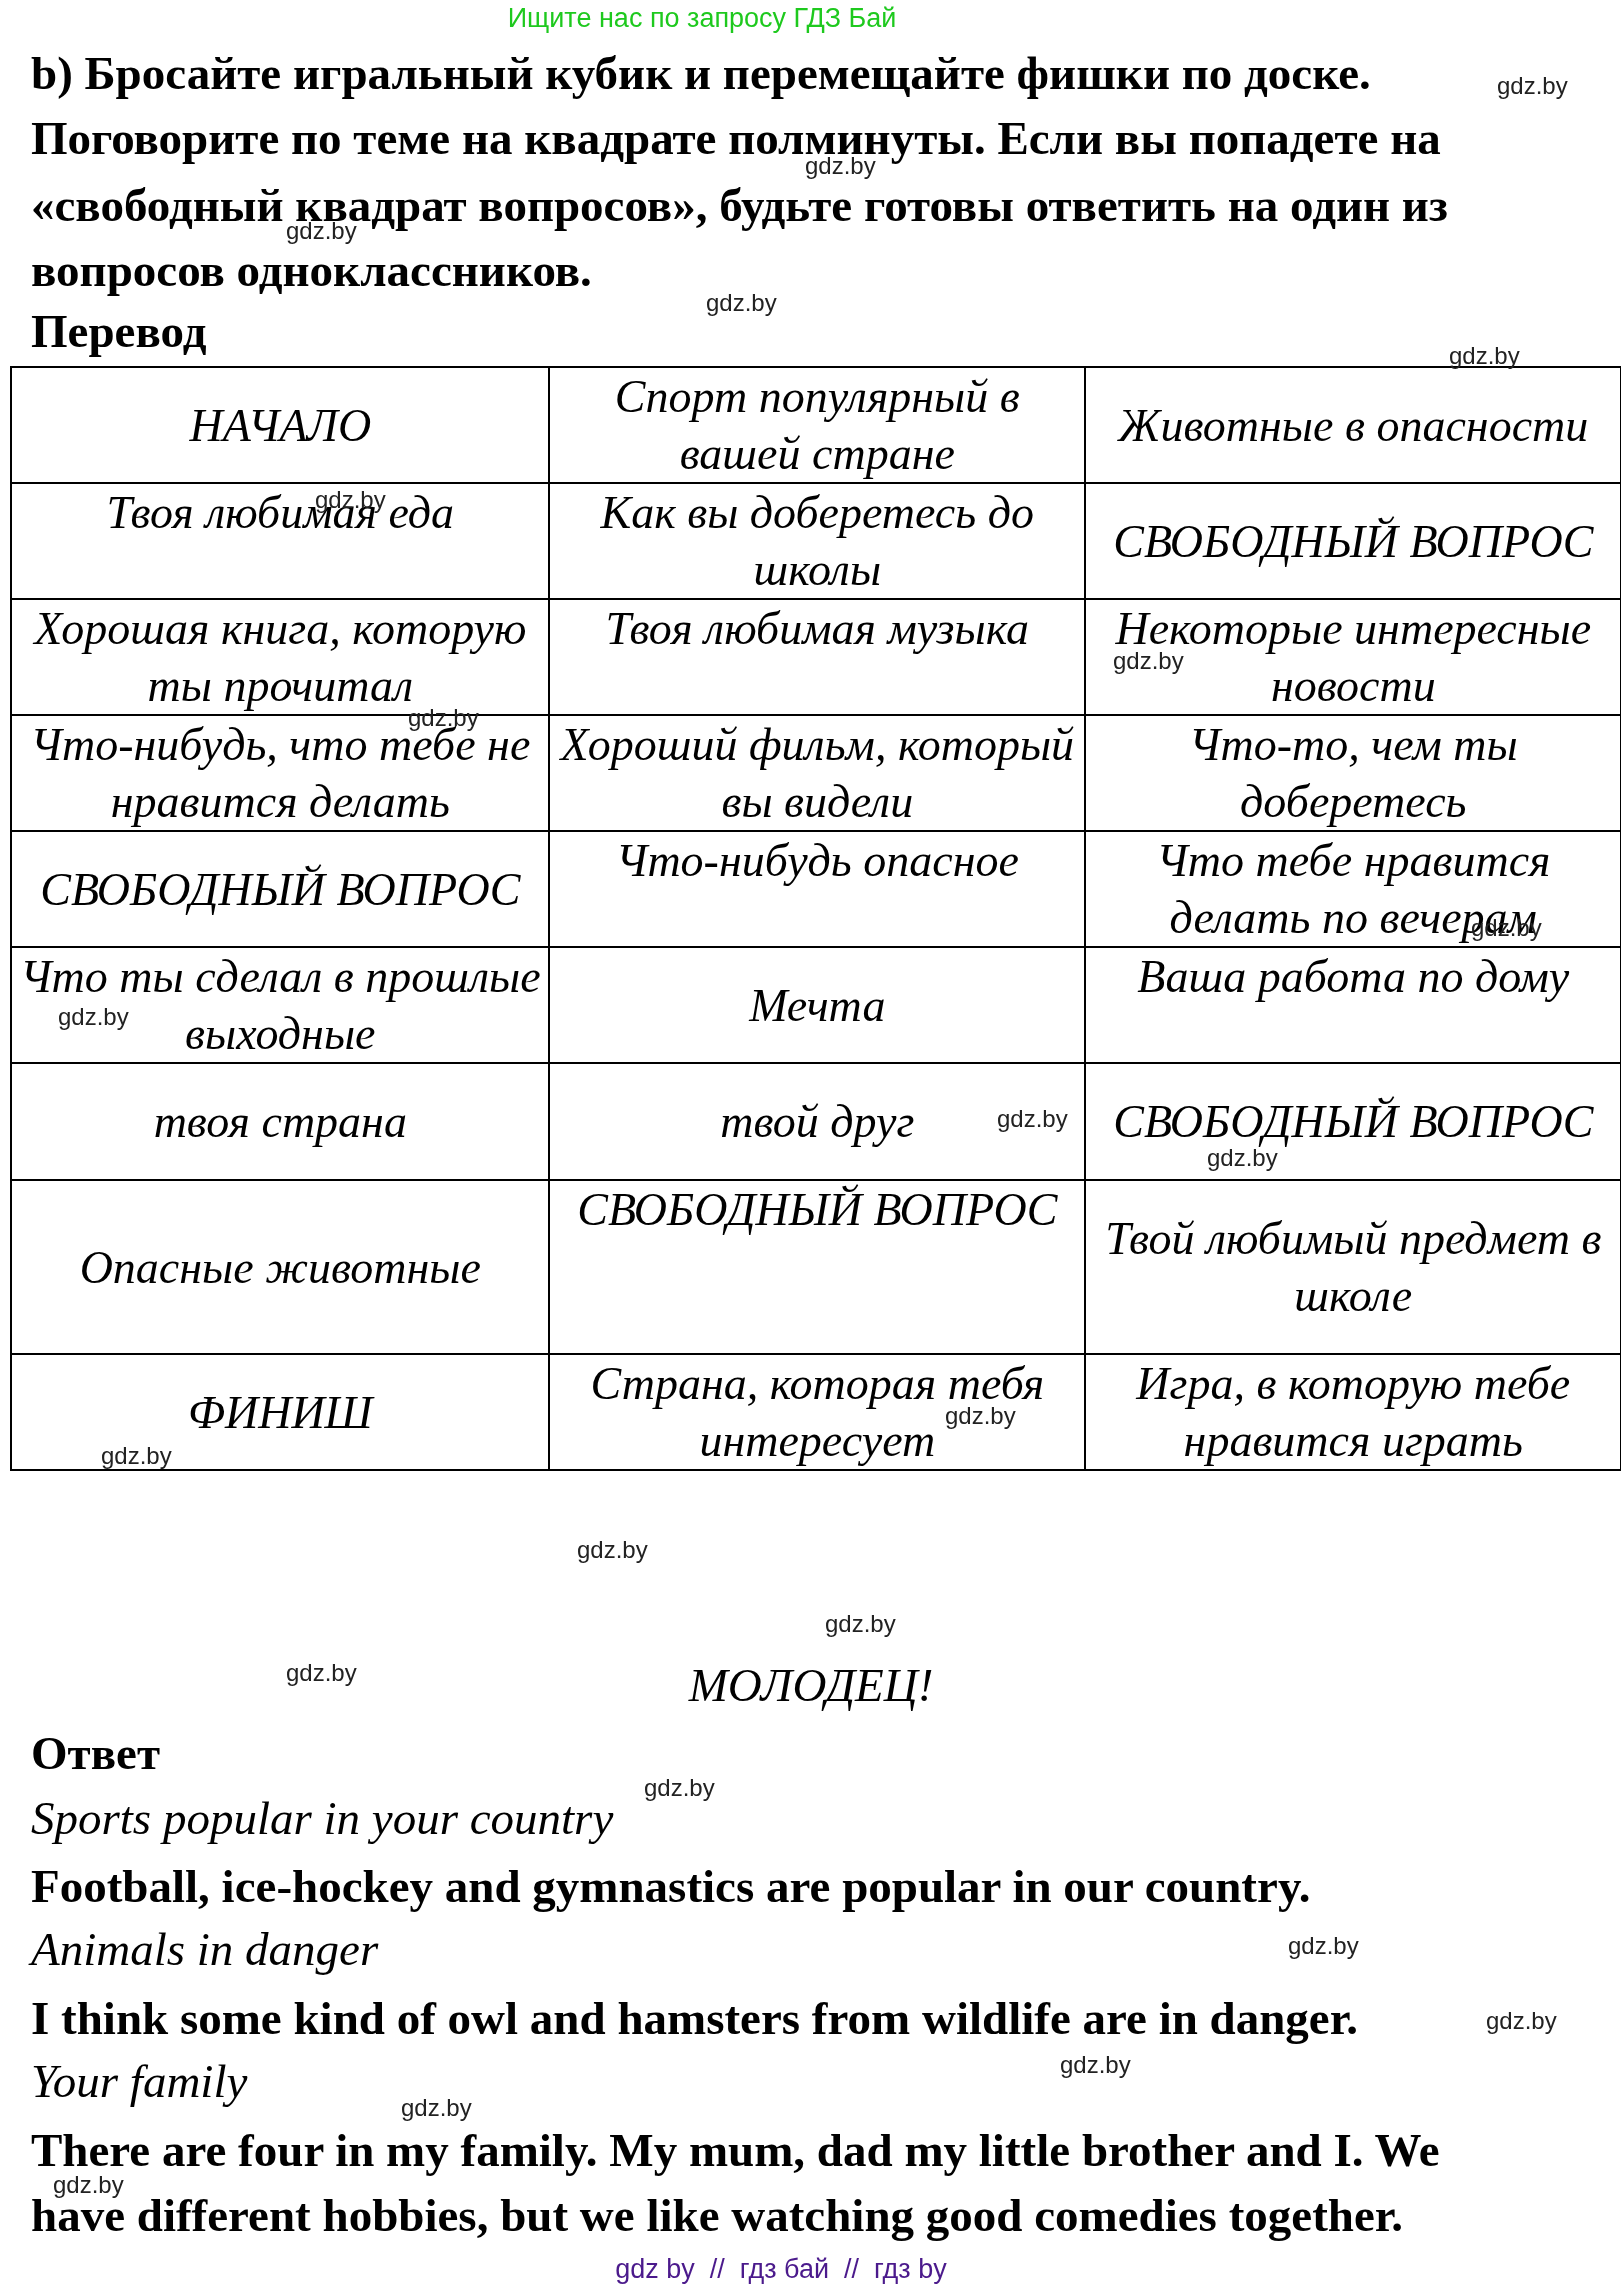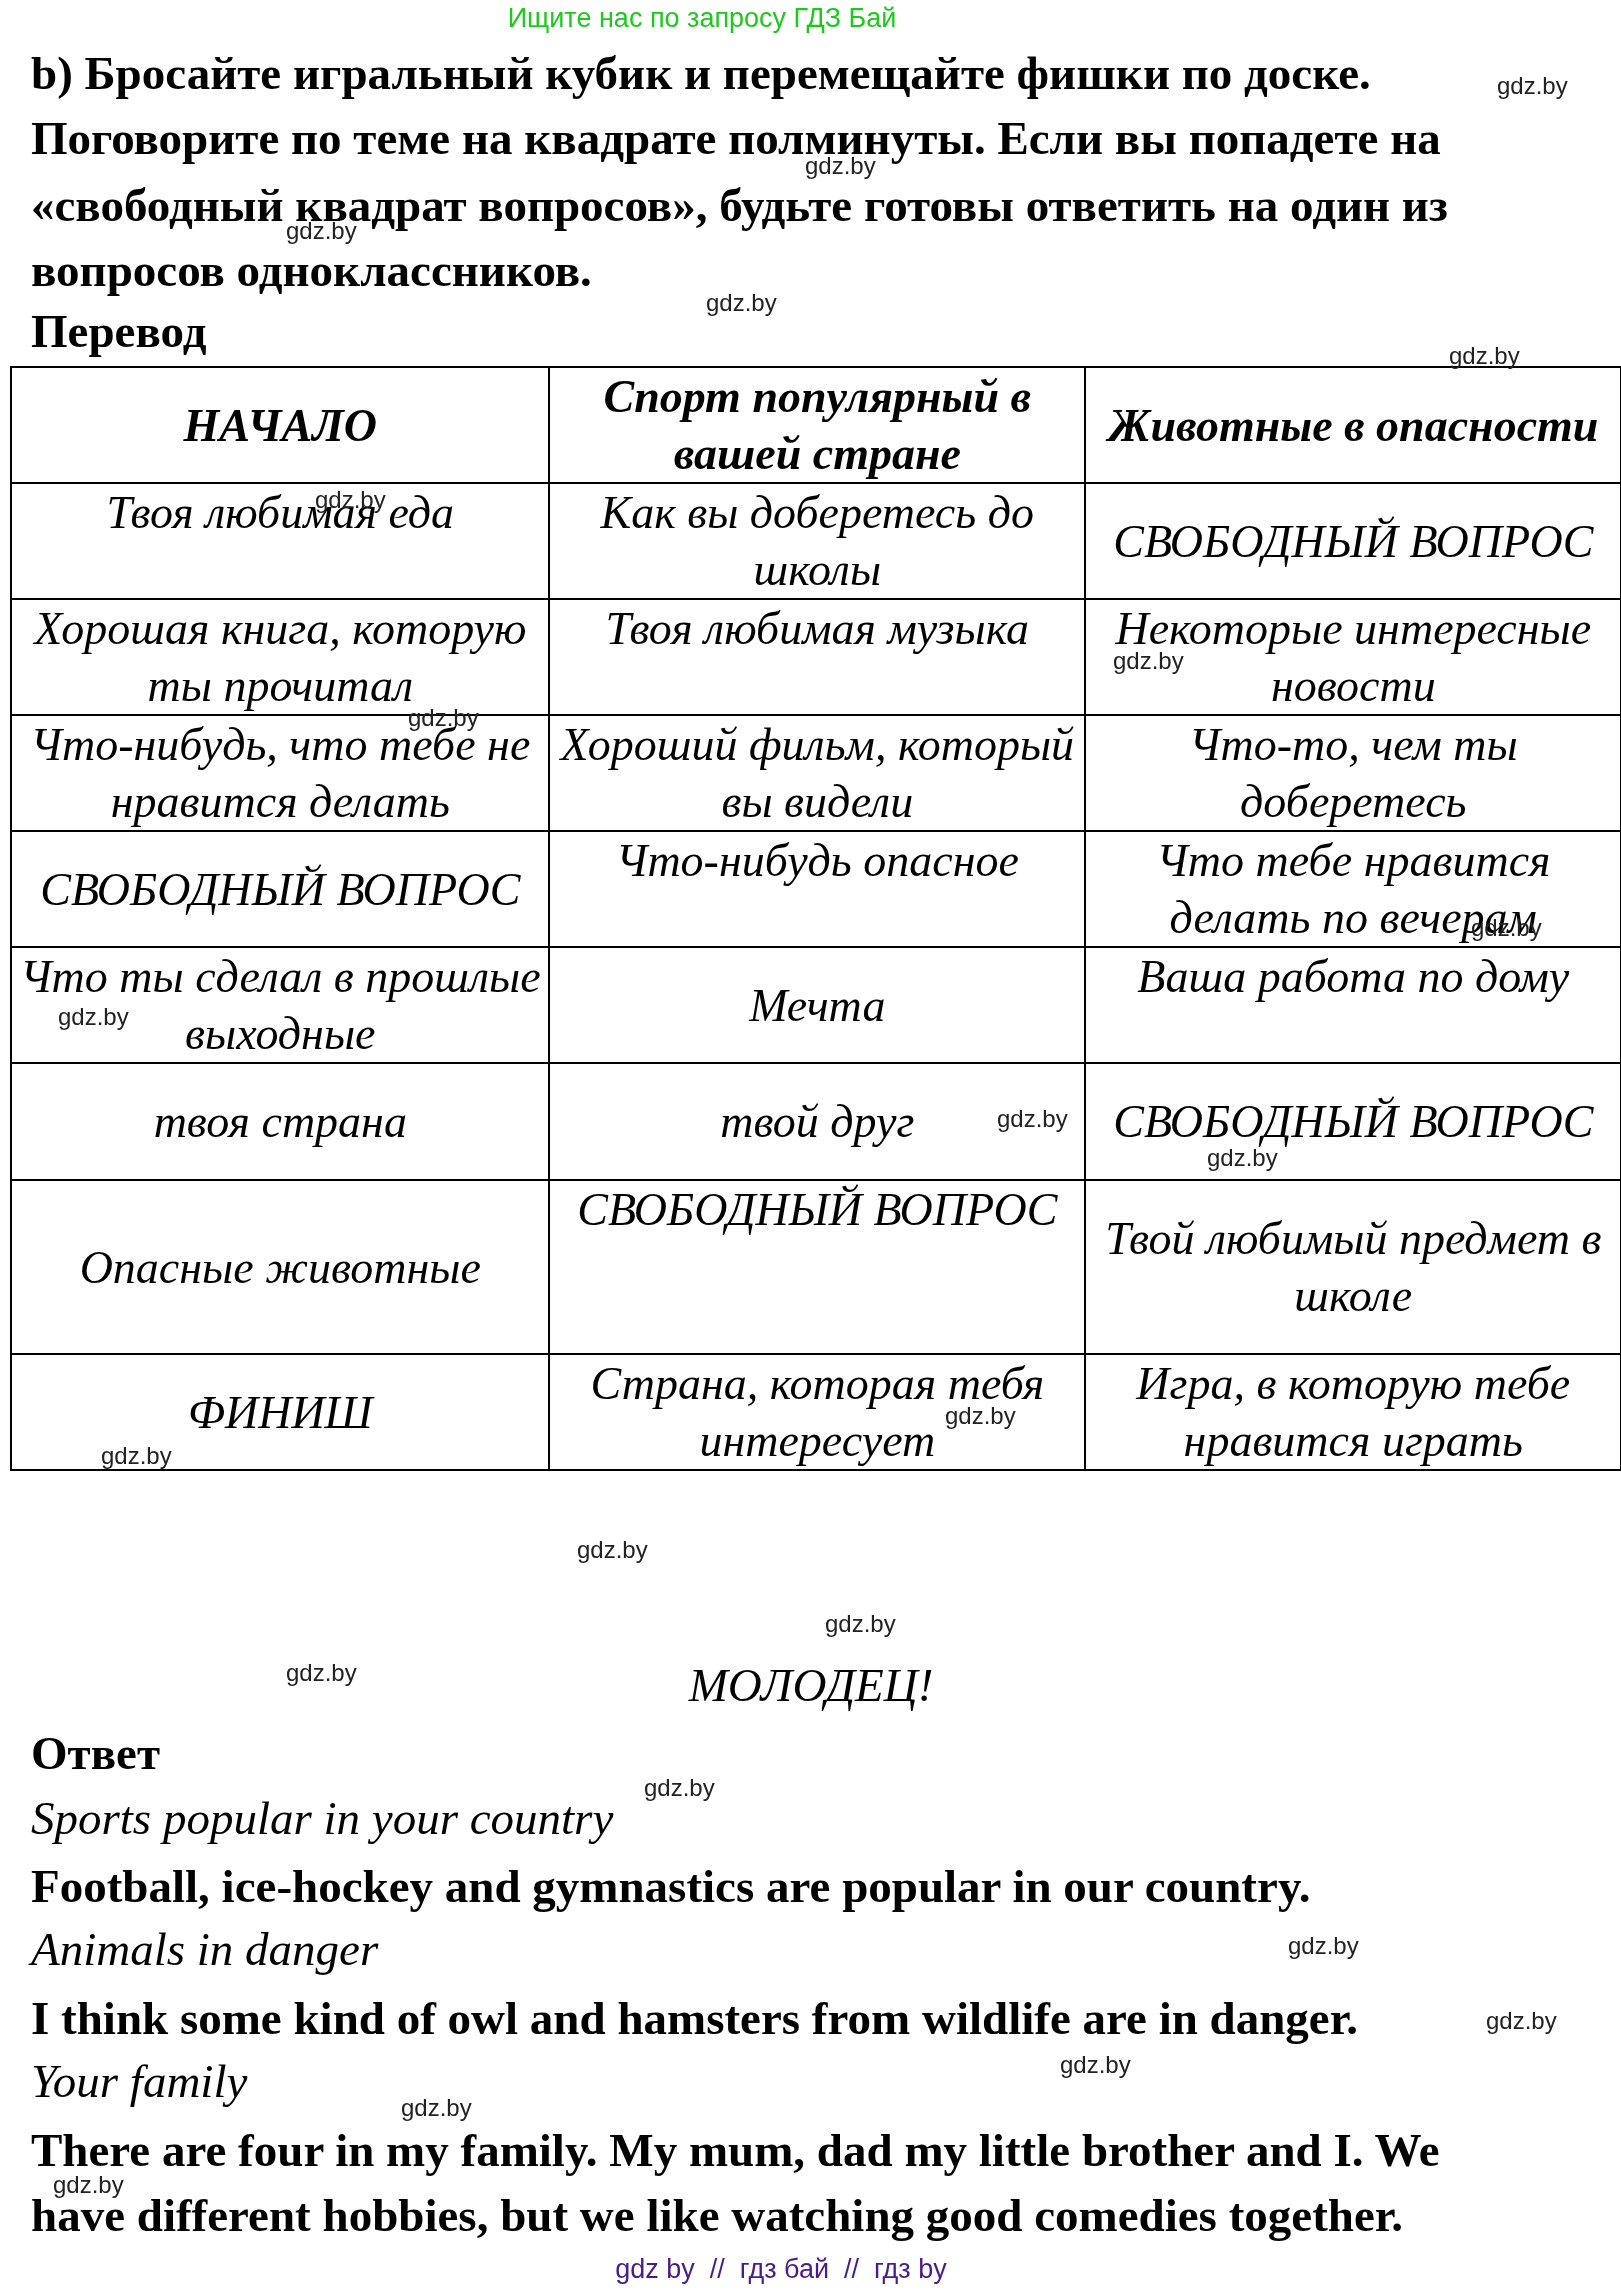--- a/index.html
+++ b/index.html
@@ -29,21 +29,21 @@
 <div class="abs task-line" style="top:247px;">вопросов одноклассников.</div>
 <div class="abs heading" style="top:308px;">Перевод</div>
 
 <table class="board">
   <colgroup>
       <col style="width:538px">
       <col style="width:536px">
       <col style="width:536px">
     </colgroup>
   <tbody>
-      <tr style="height:116px;font-weight:bold;">
+      <tr style="height:116px;">
     <td>НАЧАЛО</td>
     <td>Спорт популярный в вашей стране</td>
     <td>Животные в опасности</td>
   </tr>
   <tr style="height:116px;">
     <td class="top">Твоя любимая еда</td>
     <td>Как вы доберетесь до школы</td>
     <td>СВОБОДНЫЙ ВОПРОС</td>
   </tr>
   <tr style="height:116px;">

